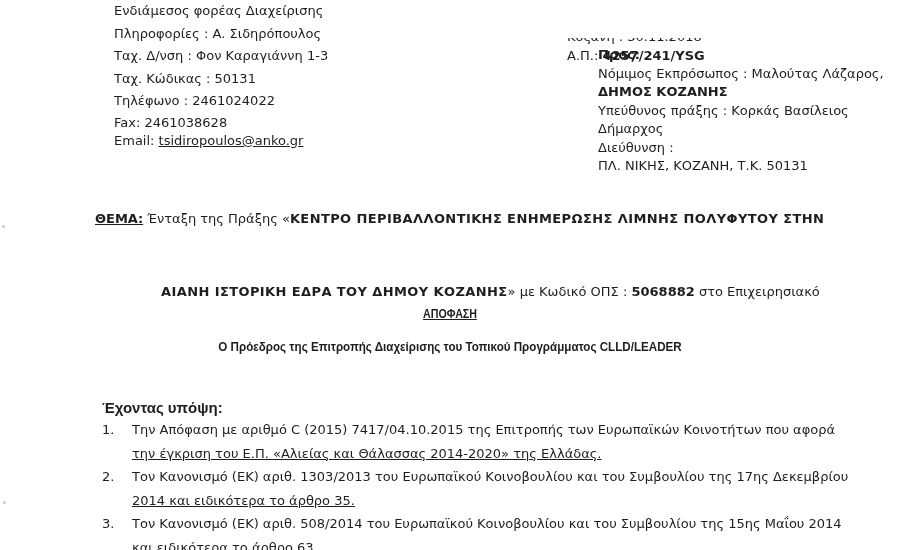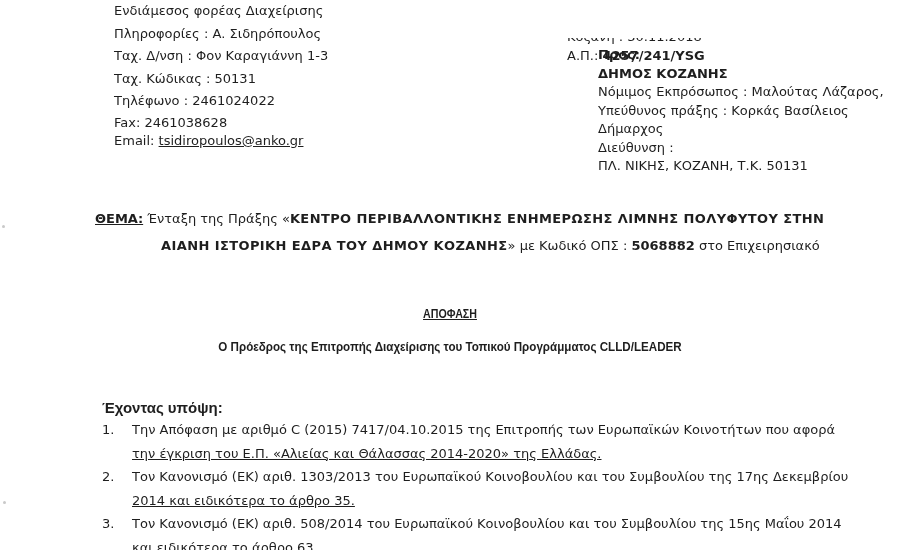--- a/index.html
+++ b/index.html
@@ -12,21 +12,21 @@
   .sender .line { display:block; }
   .sender .email-link { text-decoration:underline; }
   .ref { left:567px; top:0; font-size:13px; line-height:19px;margin-top:38px; }
   .ref .cut { display:block; height:8px; overflow:hidden; position:relative; }
   .ref .cut span { position:relative; top:-11px; }
   .bold { font-weight:bold; }
   .recipient { left:598px; top:46px; font-size:13px; line-height:18.5px; }
   .recipient .line { display:block; }
   .subject { left:95px; top:205px; font-size:13px; line-height:27px; width:740px; white-space:normal; }
   .subject .row { display:block; white-space:nowrap; }
-  .subject .row.indent { padding-left:66px; }
+  .subject .row.indent { padding-left:66px;margin-top:46px; }
   .subject .label { font-weight:bold; text-decoration:underline; }
   .subject .big { font-weight:bold; letter-spacing:0.4px; }
   .decision-title { left:0; width:900px; top:306px; text-align:center; font-family:"Liberation Sans", sans-serif; font-weight:bold; font-size:13px; transform:scaleX(0.82); }
   .decision-title span { text-decoration:underline; }
   .decision-sub { left:0; width:900px; top:339px; text-align:center; font-family:"Liberation Sans", sans-serif; font-weight:bold; font-size:13.5px; transform:scaleX(0.86); }
   .having { left:102px; top:399px; font-family:"Liberation Sans", sans-serif; font-weight:bold; font-size:15px; }
   .items { left:102px; top:418px; font-size:13px; line-height:23.5px; }
   .item { display:block; position:relative; }
   .item .num { display:inline-block; width:30px; }
   .item .cont { display:block; padding-left:30px;text-decoration:underline; }
@@ -50,22 +50,22 @@
 
 <div class="abs ref">
   <span class="cut"><span>Κοζάνη : 30.11.2018</span></span>
   <span style="display:block;">
     <span>Α.Π.: </span><span class="bold">4257/241/YSG</span>
   </span>
 </div>
 
 <div class="abs recipient">
   <span class="line bold">Προς:</span>
+  <span class="line">Νόμιμος Εκπρόσωπος : Μαλούτας Λάζαρος,</span>
   <span class="line bold">ΔΗΜΟΣ ΚΟΖΑΝΗΣ</span>
-  <span class="line">Νόμιμος Εκπρόσωπος : Μαλούτας Λάζαρος,</span>
   <span class="line">Υπεύθυνος πράξης : Κορκάς Βασίλειος</span>
   <span class="line">Δήμαρχος</span>
   <span class="line">Διεύθυνση :</span>
   <span class="line">ΠΛ. ΝΙΚΗΣ, ΚΟΖΑΝΗ, Τ.Κ. 50131</span>
 </div>
 
 <div class="abs subject">
   <span class="row">
     <span class="label">ΘΕΜΑ:</span><span> Ένταξη της Πράξης «</span><span class="big">ΚΕΝΤΡΟ ΠΕΡΙΒΑΛΛΟΝΤΙΚΗΣ ΕΝΗΜΕΡΩΣΗΣ ΛΙΜΝΗΣ ΠΟΛΥΦΥΤΟΥ ΣΤΗΝ</span>
   </span>

